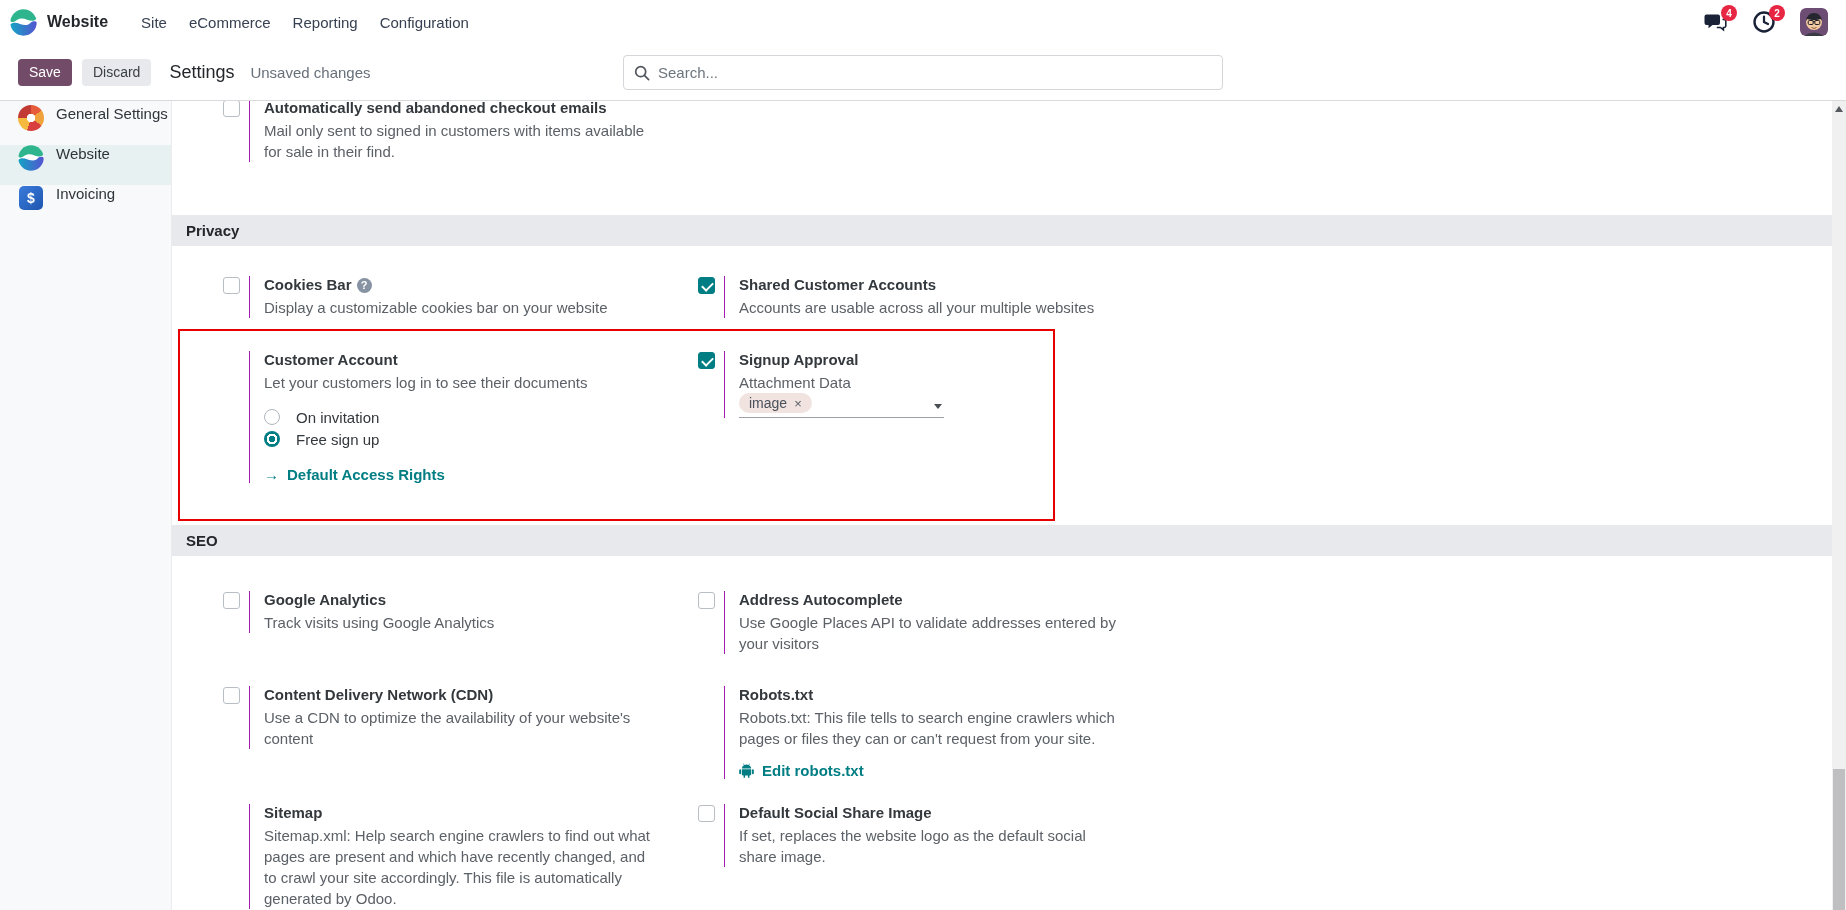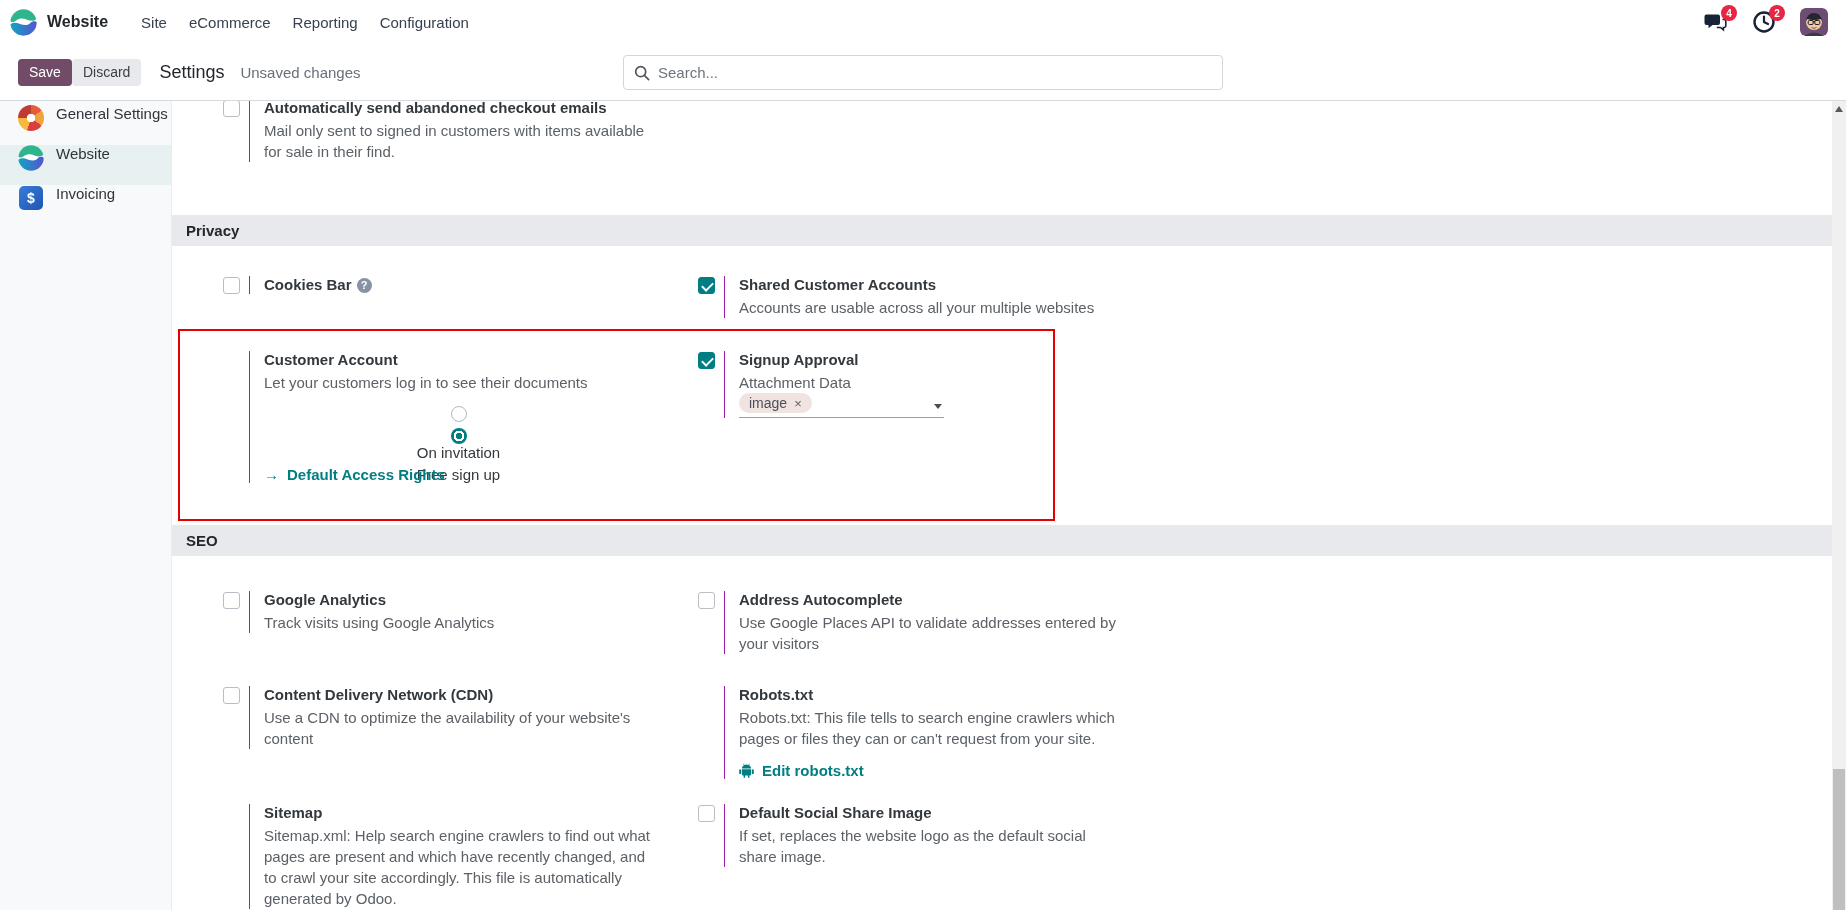--- a/index.html
+++ b/index.html
@@ -23,21 +23,21 @@
   .avatar { width:28px; height:28px; border-radius:6px; overflow:hidden; flex:none; }
 
   
   .control { position:absolute; left:0; top:44px; width:1846px; height:57px;
              border-bottom:1px solid #d8d9dc; background:#fff;
              display:flex; align-items:center; padding-left:18px; }
   .btn { border:none; border-radius:4px; font-size:14px; font-weight:400;
          padding:4px 11px; height:27px; cursor:pointer;
          font-family:"Liberation Sans", sans-serif; }
   .btn-save { background:#714B67; color:#fff; }
-  .btn-discard { background:#e7e9ed; color:#3a3f44; }
+  .btn-discard { background:#e7e9ed; color:#3a3f44; margin-left:10px; }
   .cp-title { margin-left:18px; font-size:18px; font-weight:500; color:#23262b; }
   .cp-status { margin-left:16px; font-size:15px; color:#68707a; }
   .search-box { position:absolute; left:623px; top:11px; width:600px; height:35px;
                 border:1px solid #d4d6da; border-radius:4px; background:#fff;
                 display:flex; align-items:center; padding:0 10px; }
   .search-box input { border:none; outline:none; flex:1; font-size:15px; color:#a21caf;
                       margin-left:8px; font-family:"Liberation Sans", sans-serif; }
   .search-box input::placeholder { color:#6c757d; }
 
   
@@ -74,21 +74,21 @@
   .cb.checked { background:#017e84; border-color:#017e84; }
   .cb.checked::after { content:""; position:absolute; left:5px; top:2px; width:5px; height:9px;
         border:solid #fff; border-width:0 2px 2px 0; transform:rotate(45deg); }
   .cb.ghost { visibility:hidden; }
   .txt { margin-left:9px; border-left:1px solid #a21caf; padding-left:14px; width:404px; }
   .lbl { font-size:15px; font-weight:700; color:#33383d; line-height:18px; }
   .desc { margin-top:3px; font-size:15px; color:#5b6167; line-height:21px; }
   .help { display:inline-flex; width:15px; height:15px; border-radius:50%; background:#8793a3;
           color:#fff; font-size:11px; font-weight:700; align-items:center; justify-content:center;
           vertical-align:1px; margin-left:5px; cursor:pointer; }
-  .radio-row { display:flex; align-items:center; gap:22px; height:22px; cursor:pointer;flex-direction:column; }
+  .radio-row { display:flex; align-items:center; gap:16px; height:22px; cursor:pointer; }
   .radios { margin-top:13px; }
   .radio { width:16px; height:16px; border-radius:50%; border:1px solid #b2b7bd; background:#fff; flex:none; }
   .radio.on { border:none;
      background:radial-gradient(circle closest-side, #017e84 0 3.5px, #fff 3.5px 5.5px, #017e84 5.5px 8px); }
   .radio-lbl { font-size:15px; color:#33383d; }
   .tlink { display:flex; align-items:center; gap:8px; color:#017e84; font-size:15px;
            font-weight:600; cursor:pointer; }
   .link-mt { margin-top:16px; }
   .tagfield { width:205px; border-bottom:1px solid #9aa0a6;
               padding-bottom:4px; position:relative; cursor:pointer; }
@@ -214,20 +214,21 @@
       <div class="desc" style="width:400px">Mail only sent to signed in customers with items available for sale in their find.</div>
     </div>
   </div>
 
   <div class="sec-bar" style="top:114px">Privacy</div>
 
   <div class="setting col1" style="top:175px">
     <span class="cb"></span>
     <div class="txt">
       <div class="lbl"><span>Cookies Bar</span><span class="help">?</span></div>
+      <div class="desc">Display a customizable cookies bar on your website</div>
     </div>
   </div>
 
   <div class="setting col2" style="top:175px">
     <span class="cb checked"></span>
     <div class="txt" style="width:430px">
       <div class="lbl">Shared Customer Accounts</div>
       <div class="desc">Accounts are usable across all your multiple websites</div>
     </div>
   </div>

